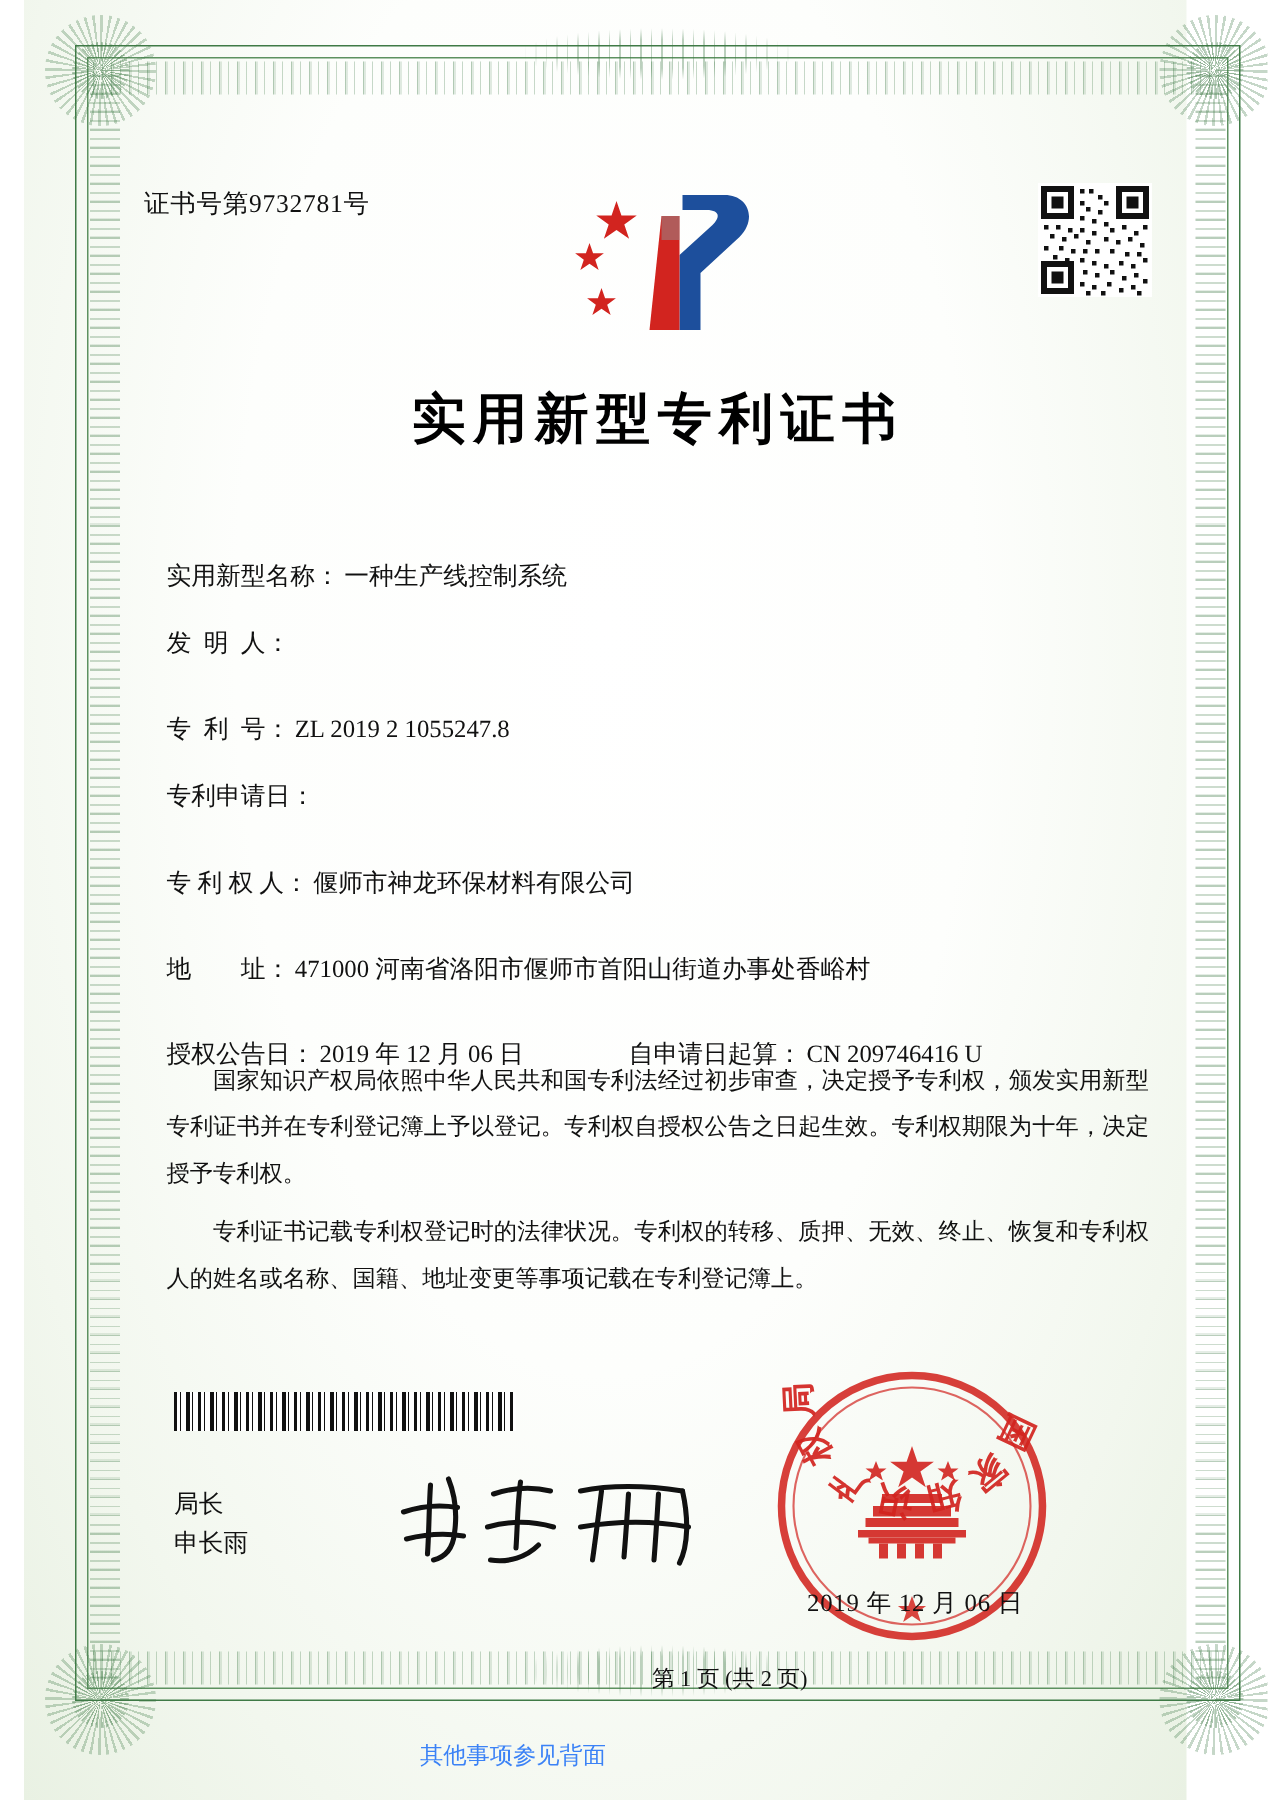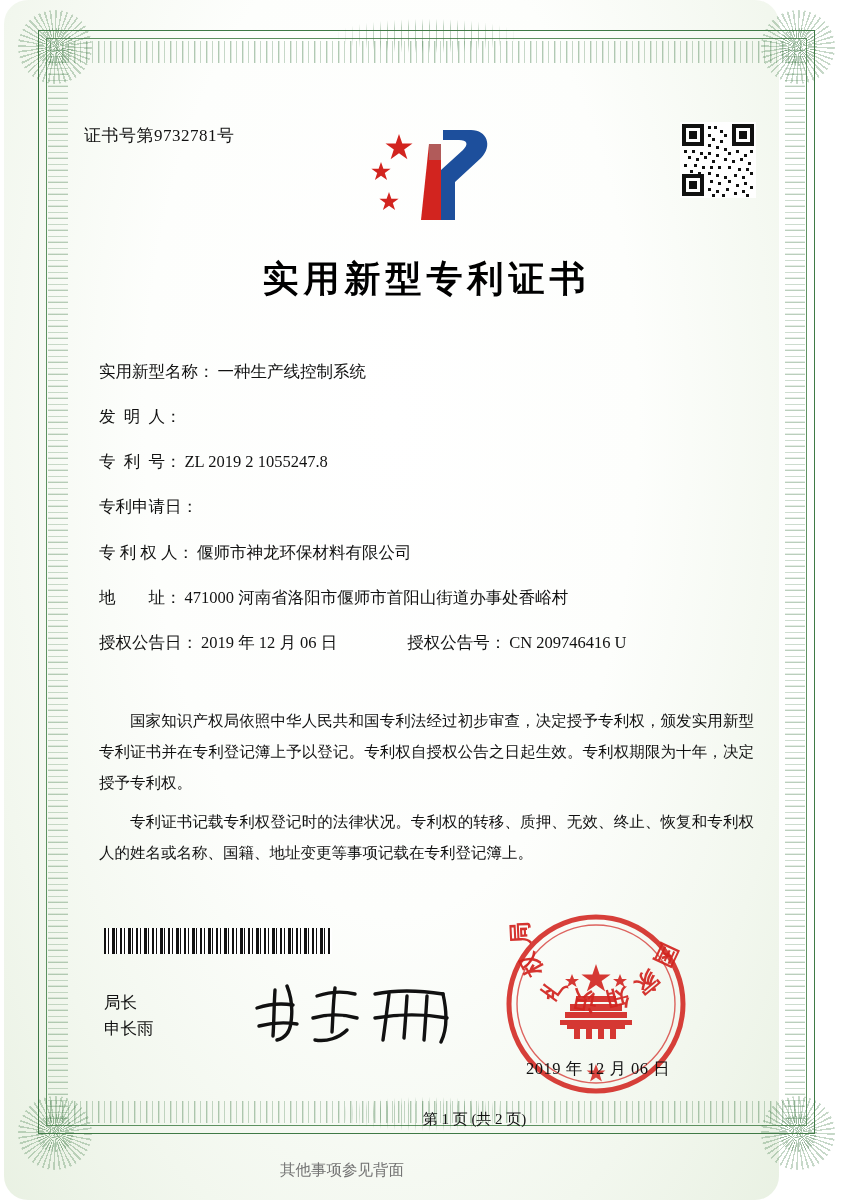--- a/index.html
+++ b/index.html
@@ -12,26 +12,25 @@
     background: #ffffff;
     font-family: "Liberation Serif", serif;
     color: #1a1a1a;
     position: relative;
     overflow: hidden;
   }
 
   
   .certificate {
     position: absolute;
-    left: 4px; top: 0;
+    left: 16px; top: 0;
     width: 775px;
     height: 1200px;
     background:
       radial-gradient(ellipse at 50% 35%, #ffffff 0%, #fdfefc 45%, #f2f7ee 78%, #e9f1e3 100%);
-    border-radius: 24px;
   }
 
   
   .frame-outer {
     position: absolute;
     left: 34px; top: 30px;
     width: 777px;
     height: 1104px;
     border: 1.6px solid #3f7a46;
     box-sizing: border-box;
@@ -163,20 +162,21 @@
     line-height: 1.25;
     color: #111;
   }
   .field-label {
     white-space: pre;
     flex: 0 0 auto;
   }
   .field-value {
     margin-left: 3px;
     flex: 1 1 auto;
+    margin-top: 12px;
   }
   .field-row.split .field-value {
     flex: 0 0 auto;
     margin-right: 0;
   }
   .spacer-gap {
     display: inline-block;
     width: 70px;
   }
 
@@ -244,21 +244,21 @@
     font-size: 15px;
     color: #111;
     padding-left: 48px;
   }
   .outside-footer {
     position: absolute;
     left: 0; top: 1160px;
     width: 684px;
     text-align: center;
     font-size: 15.5px;
-    color: #737373;
+    color: #3b82f6;
   }
 </style>
 </head>
 <body>
 
 <div class="certificate">
 
   <div class="frame-outer"></div>
   <div class="frame-inner"></div>
   <div class="deco-band deco-top"></div>
@@ -396,21 +396,21 @@
 
     <div class="field-row">
       <span class="field-label">地        址：</span>
       <span class="field-value">471000 河南省洛阳市偃师市首阳山街道办事处香峪村</span>
     </div>
 
     <div class="field-row split">
       <span class="field-label">授权公告日：</span>
       <span class="field-value">2019 年 12 月 06 日</span>
       <span class="spacer-gap"></span>
-      <span class="field-label">授权公告号：</span>
+      <span class="field-label">自申请日起算：</span>
       <span class="field-value">CN 209746416 U</span>
     </div>
 
   </div>
 
   <div class="paragraphs">
     <p>国家知识产权局依照中华人民共和国专利法经过初步审查，决定授予专利权，颁发实用新型专利证书并在专利登记簿上予以登记。专利权自授权公告之日起生效。专利权期限为十年，决定授予专利权。</p>
     <p>专利证书记载专利权登记时的法律状况。专利权的转移、质押、无效、终止、恢复和专利权人的姓名或名称、国籍、地址变更等事项记载在专利登记簿上。</p>
   </div>
 

